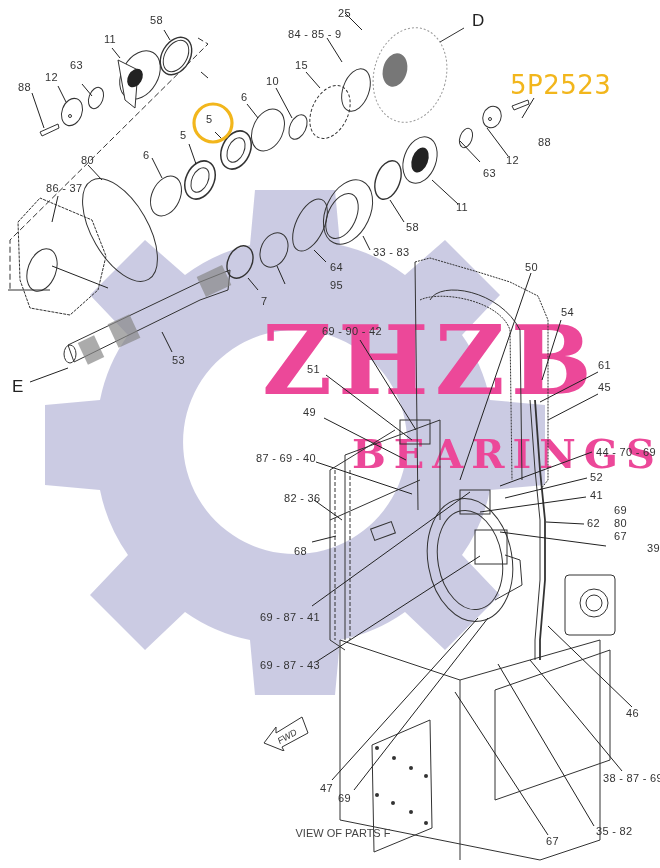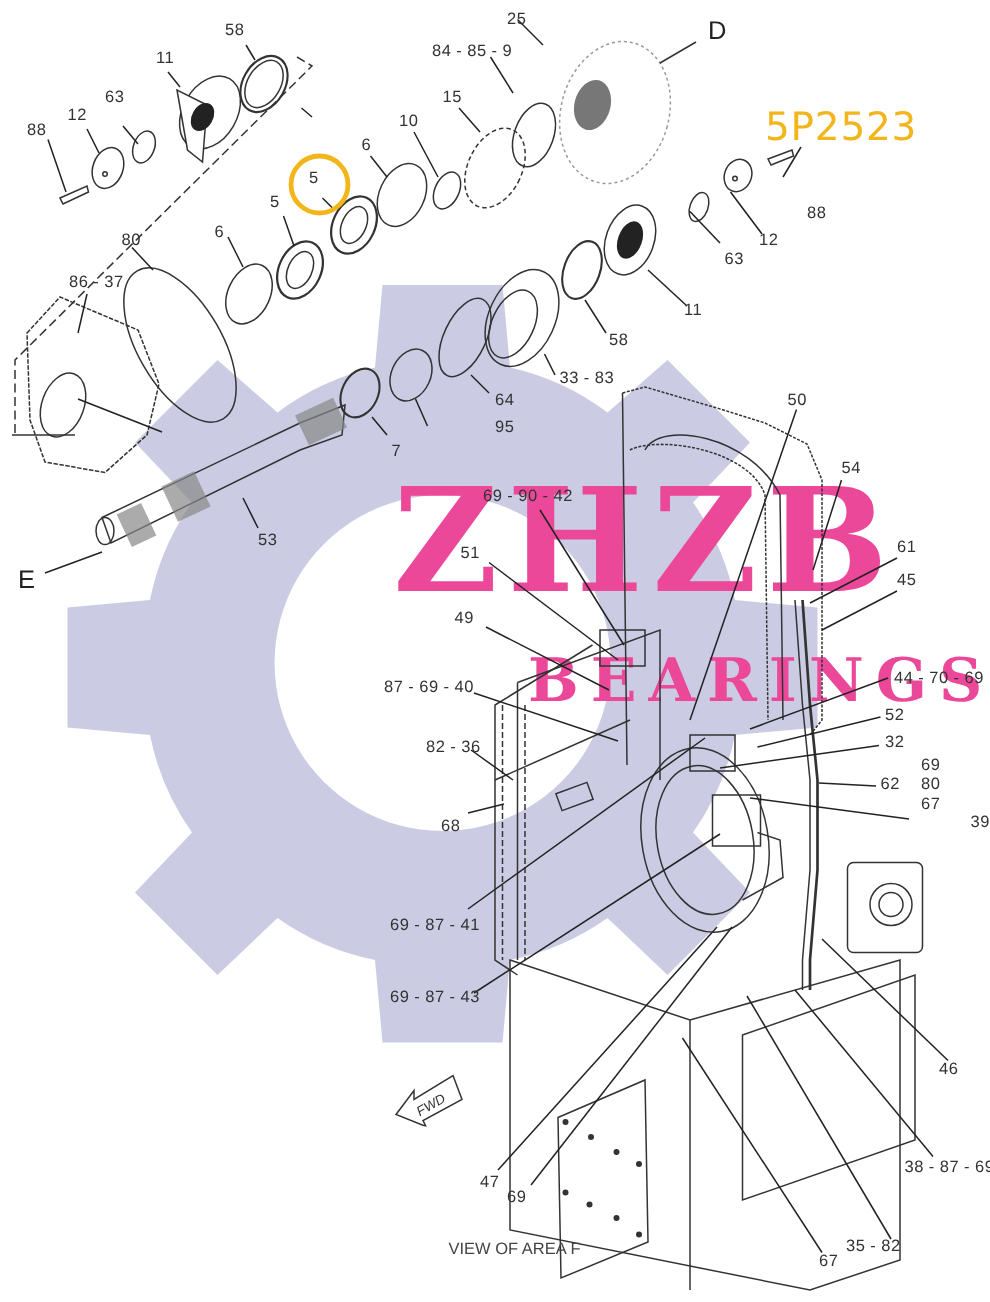--- a/index.html
+++ b/index.html
@@ -229,31 +229,31 @@
   <div class="lbl" style="left:525px;top:262px;">50</div>
   <div class="lbl" style="left:561px;top:307px;">54</div>
   <div class="lbl" style="left:598px;top:360px;">61</div>
   <div class="lbl" style="left:598px;top:382px;">45</div>
   <div class="lbl" style="left:322px;top:326px;">69 - 90 - 42</div>
   <div class="lbl" style="left:307px;top:364px;">51</div>
   <div class="lbl" style="left:303px;top:407px;">49</div>
   <div class="lbl" style="left:256px;top:453px;">87 - 69 - 40</div>
   <div class="lbl" style="left:596px;top:447px;">44 - 70 - 69</div>
   <div class="lbl" style="left:590px;top:472px;">52</div>
-  <div class="lbl" style="left:590px;top:490px;">32</div>
+  <div class="lbl" style="left:590px;top:490px;">41</div>
   <div class="lbl" style="left:587px;top:518px;">62</div>
   <div class="lbl" style="left:614px;top:505px;">69</div>
   <div class="lbl" style="left:614px;top:518px;">80</div>
   <div class="lbl" style="left:614px;top:531px;">67</div>
   <div class="lbl" style="left:614px;top:543px;margin-left:33px;">39</div>
   <div class="lbl" style="left:284px;top:493px;">82 - 36</div>
   <div class="lbl" style="left:294px;top:546px;">68</div>
   <div class="lbl" style="left:260px;top:612px;">69 - 87 - 41</div>
   <div class="lbl" style="left:260px;top:660px;">69 - 87 - 43</div>
   <div class="lbl" style="left:626px;top:708px;">46</div>
   <div class="lbl" style="left:603px;top:773px;">38 - 87 - 69</div>
-  <div class="lbl" style="left:564px;top:826px;text-align:center;">35 - 82</div>
+  <div class="lbl" style="left:596px;top:826px;text-align:center;">35 - 82</div>
   <div class="lbl" style="left:546px;top:836px;">67</div>
   <div class="lbl" style="left:320px;top:783px;">47</div>
   <div class="lbl" style="left:338px;top:793px;">69</div>
 
-  <div class="caption" style="top:827px;">VIEW OF AREA  F</div>
+  <div class="caption" style="top:827px;">VIEW OF PARTS  F</div>
 </div>
 
 </body></html>

